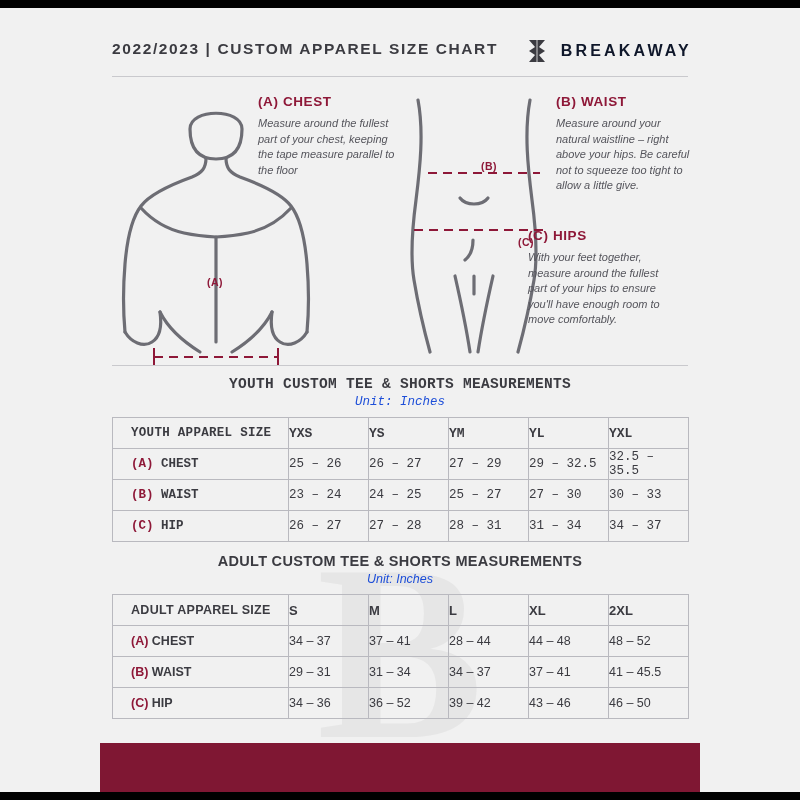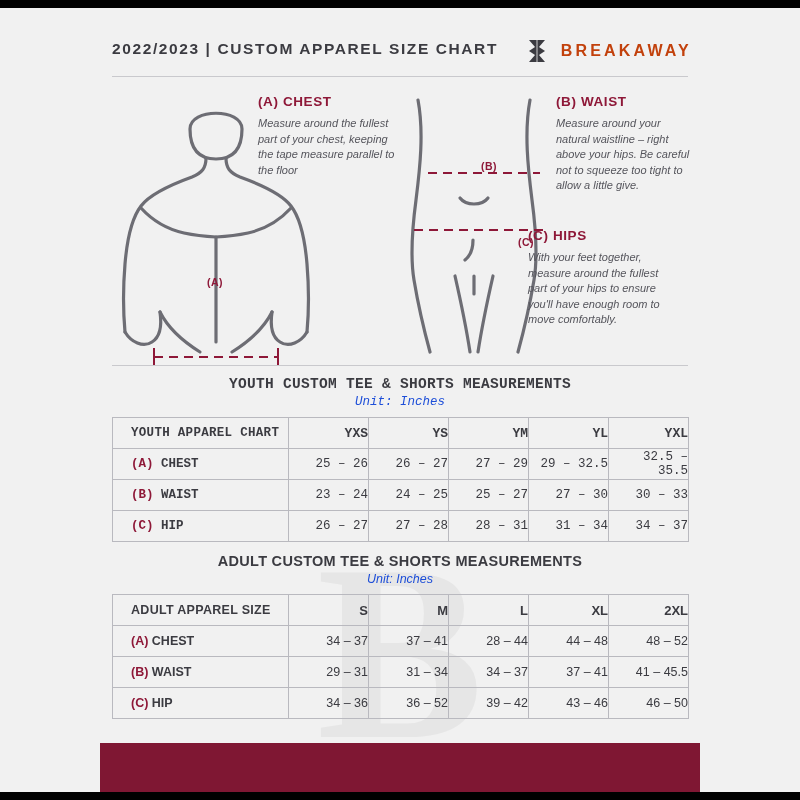--- a/index.html
+++ b/index.html
@@ -68,21 +68,21 @@
   }
   .brand-mark {
     width: 24px;
     height: 26px;
     position: relative;
   }
   .brand-name {
     font-size: 16px;
     font-weight: bold;
     letter-spacing: 3.2px;
-    color: #c2410c;
+    color: #0f172a;
   }
   .hr-top {
     position: absolute;
     left: 112px;
     top: 68px;
     width: 576px;
     height: 1px;
     background: #c9c9cd;
     z-index: 3;
   }
@@ -159,21 +159,21 @@
   table {
     border-collapse: collapse;
     width: 576px;
     table-layout: fixed;
   }
   table td, table th {
     border: 1px solid #b9b9bf;
     height: 30px;
     font-size: 12.5px;
     color: #3b3b41;
-    text-align: right;
+    text-align: left;
     font-weight: normal;
     padding: 0;
   }
   table .rowhead {
     text-align: left;
     padding-left: 18px;
     font-weight: bold;
     font-size: 12.5px;
   }
   table thead td {
@@ -284,21 +284,21 @@
         <colgroup>
             <col class="c0">
             <col class="cx">
             <col class="cx">
             <col class="cx">
             <col class="cx">
             <col class="cx">
           </colgroup>
         <thead>
           <tr>
-            <td class="rowhead">YOUTH APPAREL CHART</td>
+            <td class="rowhead">YOUTH APPAREL SIZE</td>
             <td>YXS</td>
             <td>YS</td>
             <td>YM</td>
             <td>YL</td>
             <td>YXL</td>
           </tr>
         </thead>
         <tbody>
           <tr>
             <td class="rowhead">

